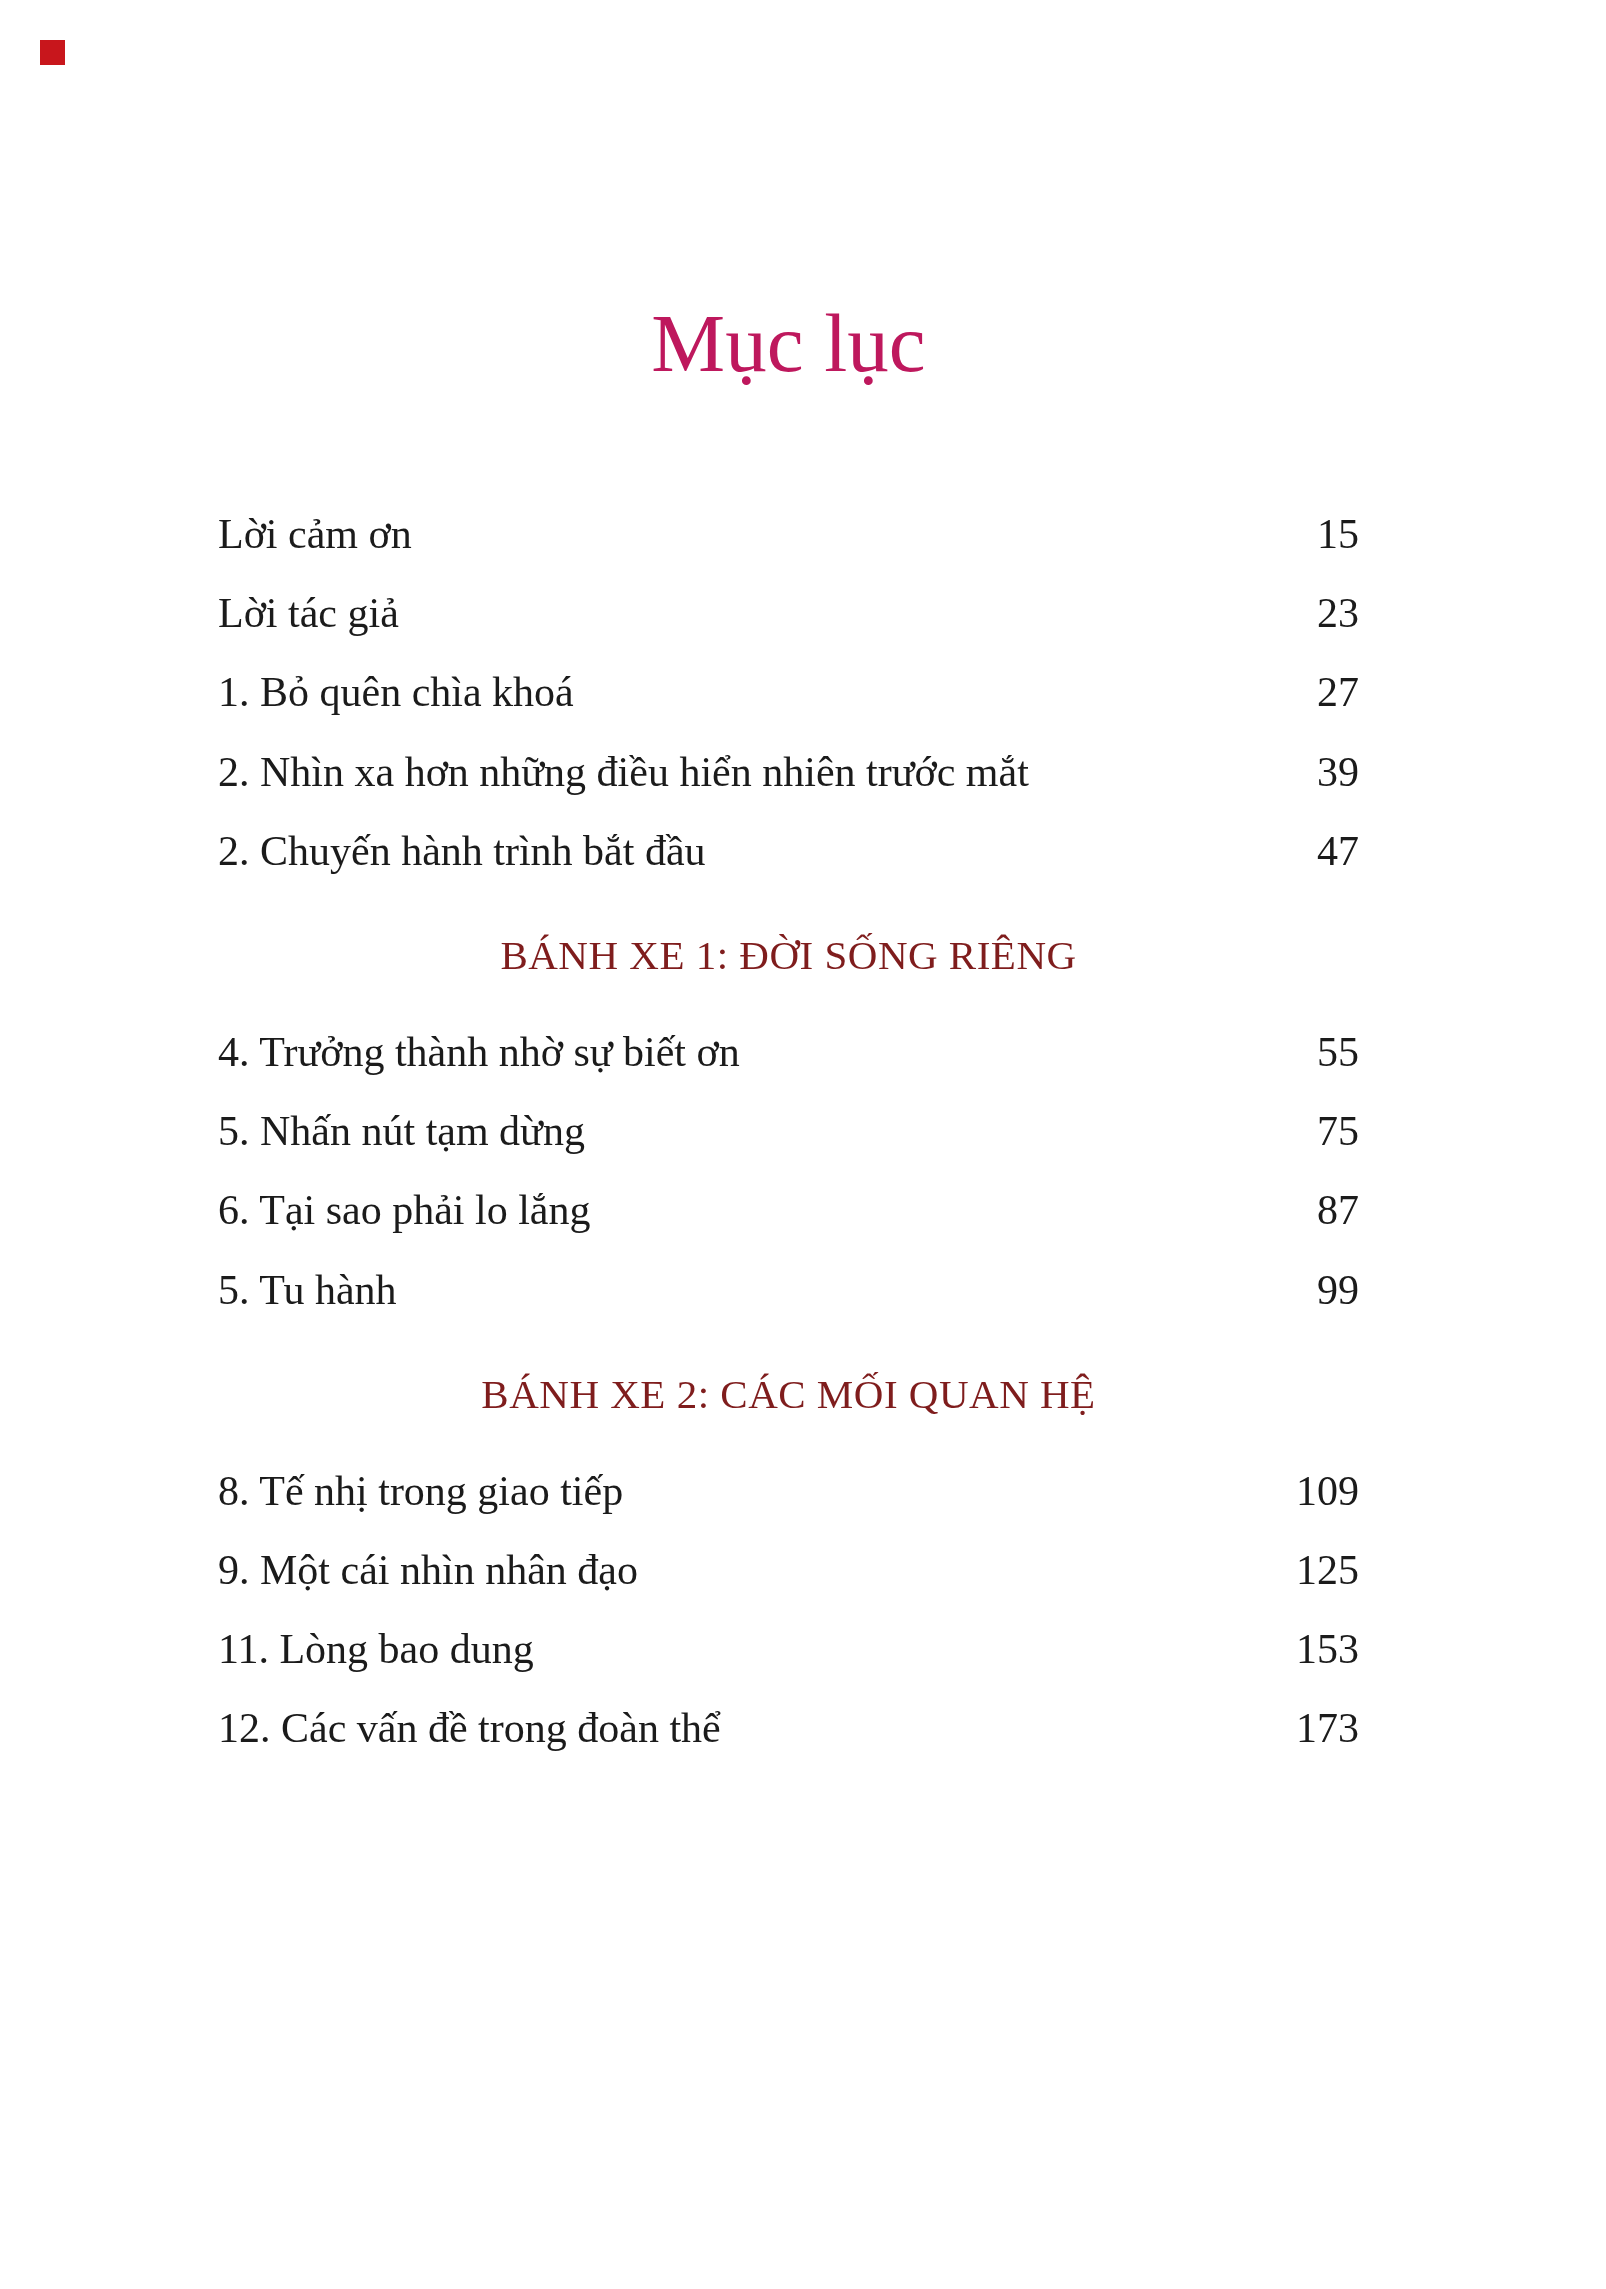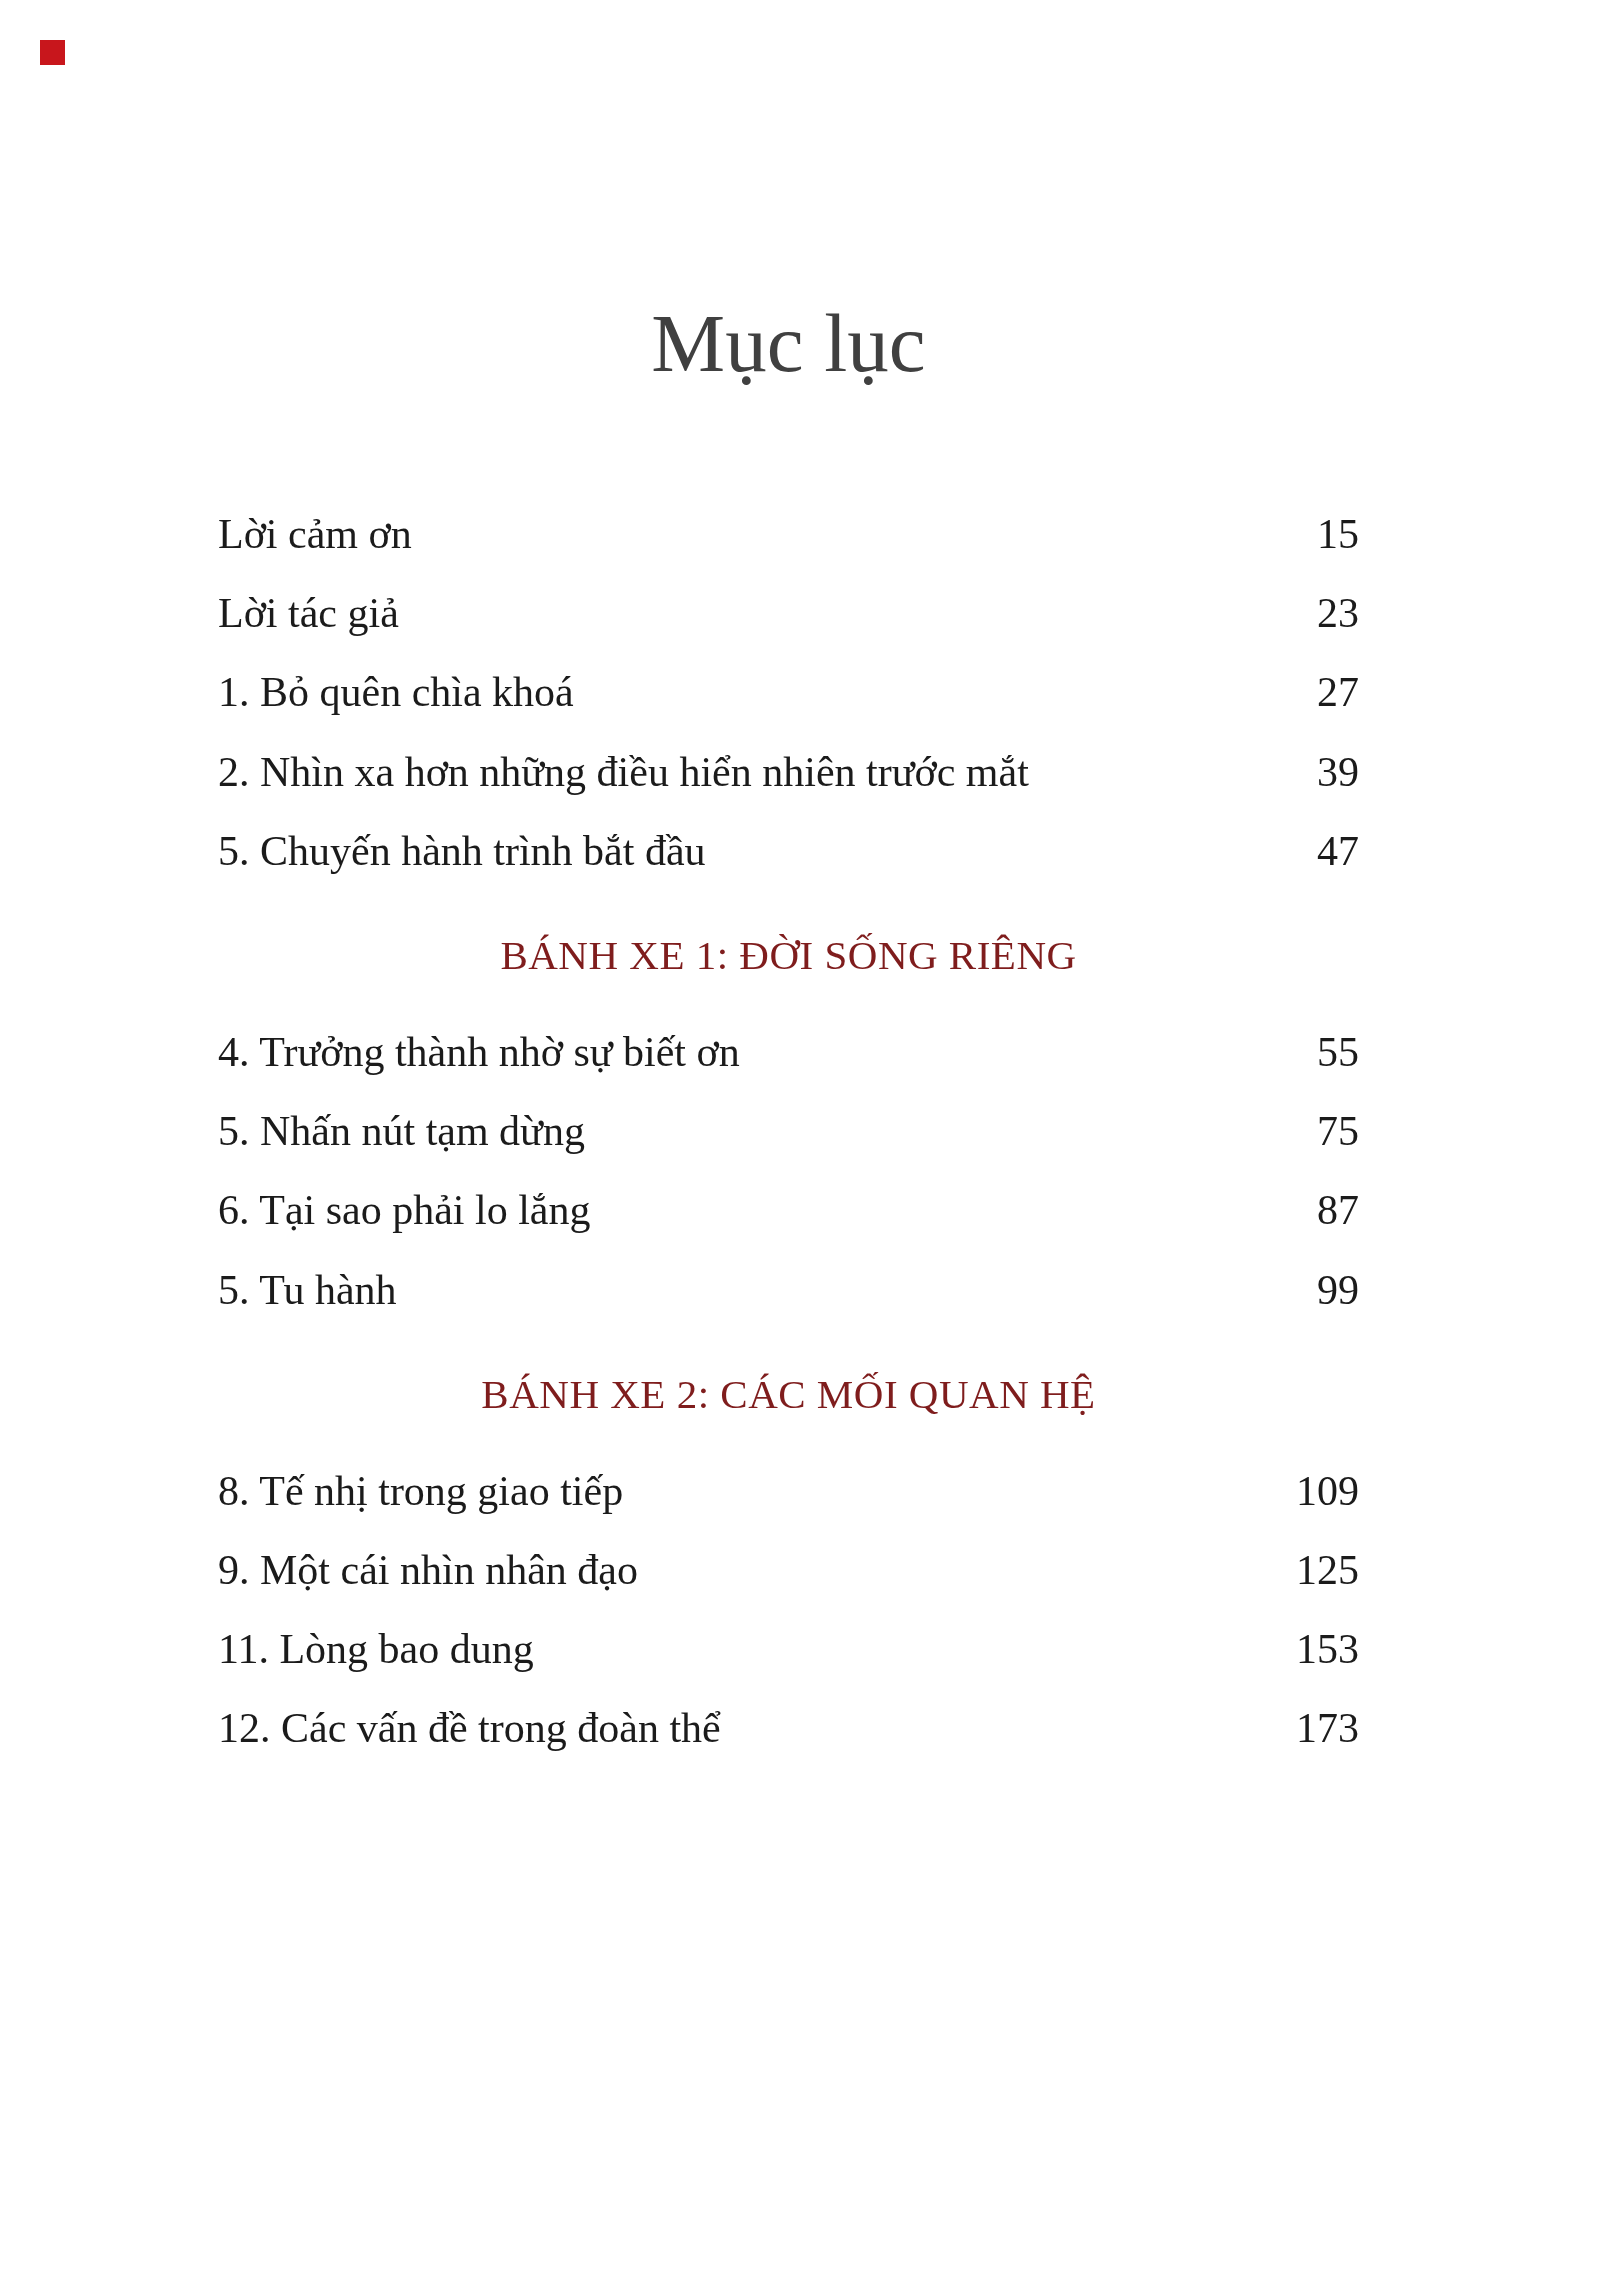--- a/index.html
+++ b/index.html
@@ -29,21 +29,21 @@
     left: 218px;
     top: 296px;
     width: 1141px;
   }
   .title {
     margin: 0 0 103px 0;
     text-align: center;
     font-size: 83px;
     line-height: 1.15;
     font-weight: 400;
-    color: #404040;
+    color: #be185d;
   }
   .toc {
     display: block;
   }
   .toc-row {
     display: flex;
     justify-content: space-between;
     align-items: baseline;
     font-size: 42px;
     line-height: 48px;
@@ -83,21 +83,21 @@
         </div>
         <div class="toc-row">
           <span class="entry-label">1. Bỏ quên chìa khoá</span>
           <span class="entry-page">27</span>
         </div>
         <div class="toc-row">
           <span class="entry-label">2. Nhìn xa hơn những điều hiển nhiên trước mắt</span>
           <span class="entry-page">39</span>
         </div>
         <div class="toc-row">
-          <span class="entry-label">5. Chuyến hành trình bắt đầu</span>
+          <span class="entry-label">2. Chuyến hành trình bắt đầu</span>
           <span class="entry-page">47</span>
         </div>
         <div class="section-heading">BÁNH XE 1: ĐỜI SỐNG RIÊNG</div>
         <div class="toc-row">
           <span class="entry-label">4. Trưởng thành nhờ sự biết ơn</span>
           <span class="entry-page">55</span>
         </div>
         <div class="toc-row">
           <span class="entry-label">5. Nhấn nút tạm dừng</span>
           <span class="entry-page">75</span>

